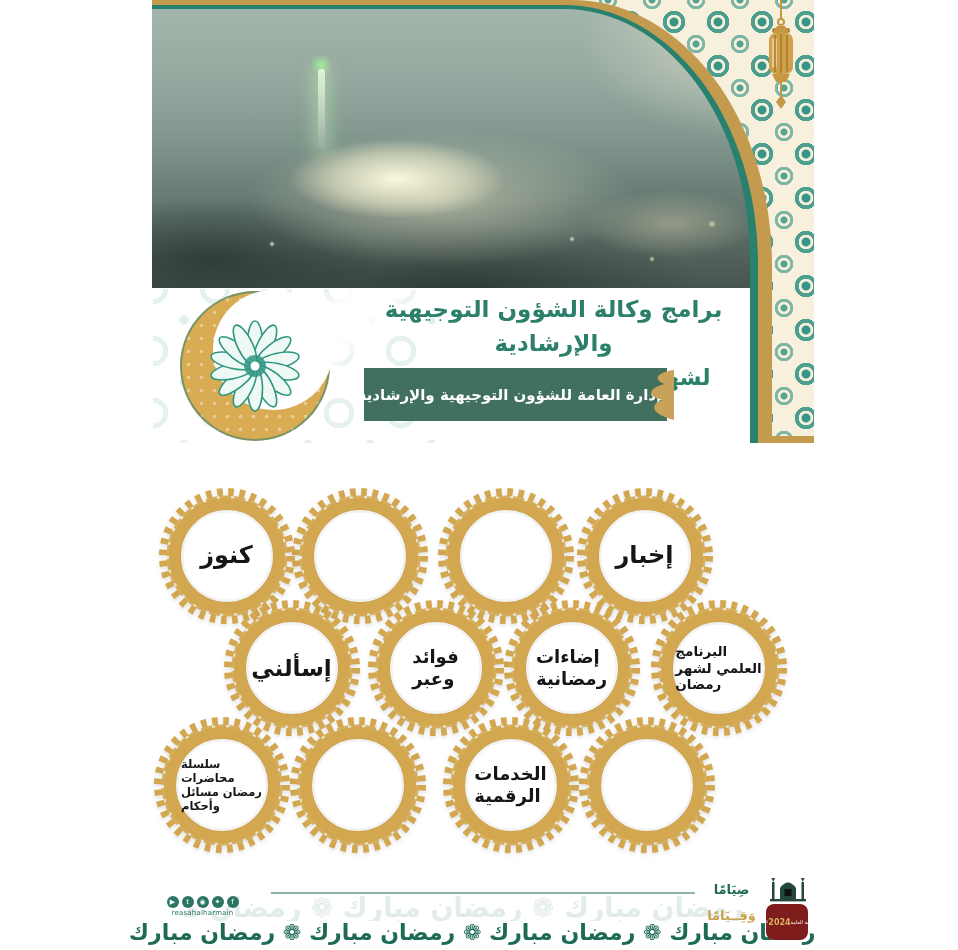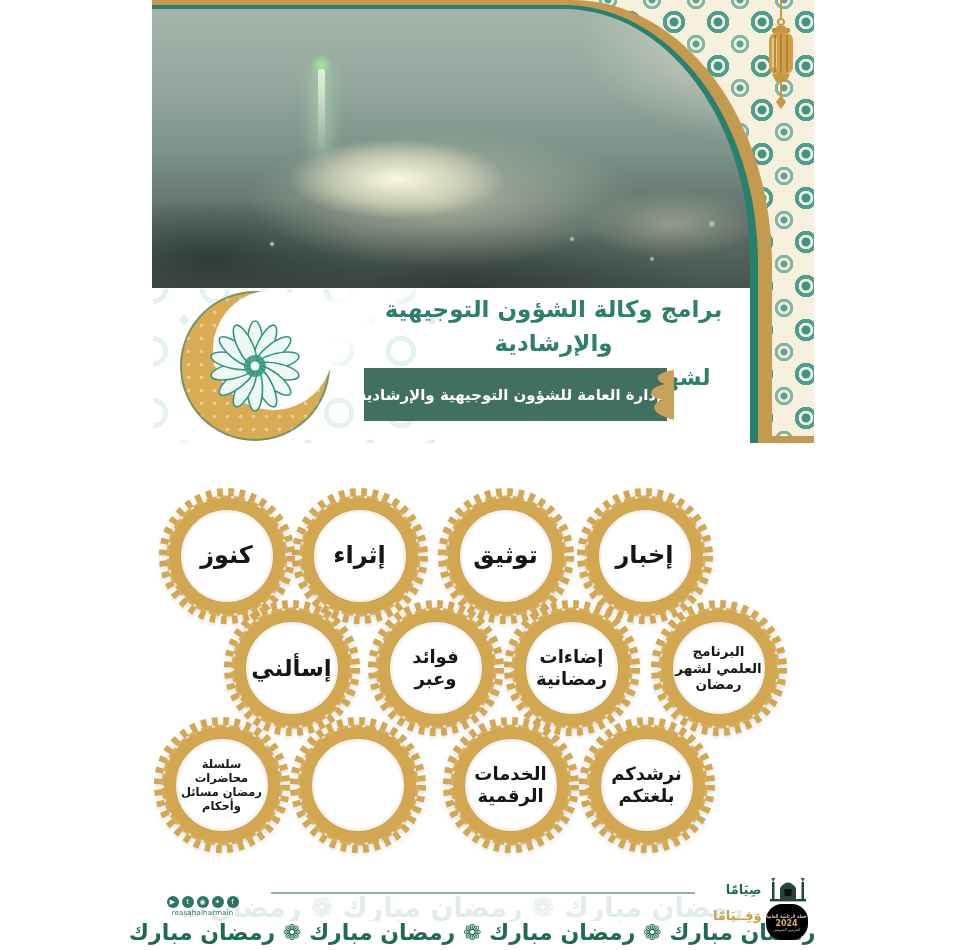--- a/index.html
+++ b/index.html
@@ -80,40 +80,40 @@
     display:flex;align-items:center;justify-content:center;color:#ffffff;font-weight:bold;
     font-size:15px;white-space:nowrap;
   }
   .banner-ornament{position:absolute;left:634px;top:370px;width:36px;height:50px;}
   .lantern{position:absolute;left:754px;top:0;}
   
   .badge{position:absolute;width:140px;height:140px;filter:drop-shadow(0 2px 2px rgba(0,0,0,.13));}
   .badge svg{position:absolute;left:0;top:0;}
   .badge .lbl{
     position:absolute;left:22px;top:22px;right:22px;bottom:22px;
-    display:flex;align-items:center;justify-content:center;text-align:center;
+    display:flex;align-items:center;justify-content:center;text-align:left;
     font-weight:bold;color:#161616;white-space:pre-line;line-height:1.22;direction:rtl;
   }
   
   .divider{position:absolute;left:267px;top:892px;width:424px;height:2px;background:#8fb3a9;}
   .social{position:absolute;left:156px;top:896px;width:86px;text-align:center;z-index:3;}
   .social .icons{display:flex;justify-content:center;gap:3px;}
   .social .ic{
     width:12px;height:12px;border-radius:50%;background:#2a7565;color:#ffffff;
     font-size:7px;line-height:12px;text-align:center;overflow:hidden;
   }
   .social .handle{font-size:7px;color:#2a7565;margin-top:1px;letter-spacing:.2px;}
   .campaign{position:absolute;left:698px;top:874px;width:120px;height:72px;z-index:3;}
-  .camp-text{position:absolute;left:0;top:8px;width:60px;text-align:right;direction:rtl;}
+  .camp-text{position:absolute;left:0;top:8px;width:60px;text-align:center;direction:rtl;}
   .camp-line1{font-size:13px;font-weight:bold;color:#1d6b56;}
   .camp-line2{font-size:13px;font-weight:bold;color:#c9a24b;margin-top:11px;}
   .mosque{position:absolute;left:66px;top:0px;}
   .plan-badge{
-    position:absolute;left:64px;top:30px;width:42px;height:36px;background:#000000;border-radius:16px;
-    display:flex;flex-direction:column;align-items:center;justify-content:center;color:#fff;direction:rtl;
+    position:absolute;left:64px;top:30px;width:42px;height:36px;background:#7f1d1d;border-radius:8px;
+    display:flex;flex-direction:row;align-items:center;justify-content:center;color:#fff;direction:rtl;
   }
   .plan-title{font-size:5px;white-space:nowrap;}
   .plan-year{font-size:8px;font-weight:bold;color:#d8b25f;line-height:9px;}
   .plan-sub{font-size:3.5px;white-space:nowrap;opacity:.85;}
   .frieze-wrap{position:absolute;left:125px;top:918px;width:687px;height:30px;overflow:hidden;z-index:2;}
   .frieze-text{
     white-space:nowrap;direction:rtl;font-weight:bold;font-size:22px;line-height:30px;
     color:#1d6b56;letter-spacing:-1px;
   }
   .frieze-watermark{
@@ -199,30 +199,28 @@
        </svg>
        <div class="lbl" style="font-size: 24px;">إخبار</div>
       </div>
       <div class="badge" style="left: 432px; top: 486px;">
         <svg width="140" height="140" viewBox="0 0 140 140">
          <circle cx="70" cy="70" r="64" fill="none" stroke="#d3a74f" stroke-width="8" stroke-dasharray="5.6 5.6"></circle>
          <circle cx="70" cy="70" r="58" fill="none" stroke="#d3a74f" stroke-width="5" stroke-dasharray="11 3" opacity=".9"></circle>
          <circle cx="70" cy="70" r="52" fill="#ffffff" stroke="#d3a74f" stroke-width="12"></circle>
          <circle cx="70" cy="70" r="45" fill="none" stroke="rgba(0,0,0,.05)" stroke-width="3"></circle>
        </svg>
-       <div class="lbl" style="font-size: 24px;">توثيق</div>
       </div>
       <div class="badge" style="left: 286px; top: 486px;">
         <svg width="140" height="140" viewBox="0 0 140 140">
          <circle cx="70" cy="70" r="64" fill="none" stroke="#d3a74f" stroke-width="8" stroke-dasharray="5.6 5.6"></circle>
          <circle cx="70" cy="70" r="58" fill="none" stroke="#d3a74f" stroke-width="5" stroke-dasharray="11 3" opacity=".9"></circle>
          <circle cx="70" cy="70" r="52" fill="#ffffff" stroke="#d3a74f" stroke-width="12"></circle>
          <circle cx="70" cy="70" r="45" fill="none" stroke="rgba(0,0,0,.05)" stroke-width="3"></circle>
        </svg>
-       <div class="lbl" style="font-size: 24px;">إثراء</div>
       </div>
       <div class="badge" style="left: 153px; top: 486px;">
         <svg width="140" height="140" viewBox="0 0 140 140">
          <circle cx="70" cy="70" r="64" fill="none" stroke="#d3a74f" stroke-width="8" stroke-dasharray="5.6 5.6"></circle>
          <circle cx="70" cy="70" r="58" fill="none" stroke="#d3a74f" stroke-width="5" stroke-dasharray="11 3" opacity=".9"></circle>
          <circle cx="70" cy="70" r="52" fill="#ffffff" stroke="#d3a74f" stroke-width="12"></circle>
          <circle cx="70" cy="70" r="45" fill="none" stroke="rgba(0,0,0,.05)" stroke-width="3"></circle>
        </svg>
        <div class="lbl" style="font-size: 24px;">كنوز</div>
       </div>
@@ -266,22 +264,20 @@
        </svg>
        <div class="lbl" style="font-size: 23px;">إسألني</div>
       </div>
       <div class="badge" style="left: 573px; top: 715px;">
         <svg width="140" height="140" viewBox="0 0 140 140">
          <circle cx="70" cy="70" r="64" fill="none" stroke="#d3a74f" stroke-width="8" stroke-dasharray="5.6 5.6"></circle>
          <circle cx="70" cy="70" r="58" fill="none" stroke="#d3a74f" stroke-width="5" stroke-dasharray="11 3" opacity=".9"></circle>
          <circle cx="70" cy="70" r="52" fill="#ffffff" stroke="#d3a74f" stroke-width="12"></circle>
          <circle cx="70" cy="70" r="45" fill="none" stroke="rgba(0,0,0,.05)" stroke-width="3"></circle>
        </svg>
-       <div class="lbl" style="font-size: 18px;">نرشدكم
-بلغتكم</div>
       </div>
       <div class="badge" style="left: 437px; top: 715px;">
         <svg width="140" height="140" viewBox="0 0 140 140">
          <circle cx="70" cy="70" r="64" fill="none" stroke="#d3a74f" stroke-width="8" stroke-dasharray="5.6 5.6"></circle>
          <circle cx="70" cy="70" r="58" fill="none" stroke="#d3a74f" stroke-width="5" stroke-dasharray="11 3" opacity=".9"></circle>
          <circle cx="70" cy="70" r="52" fill="#ffffff" stroke="#d3a74f" stroke-width="12"></circle>
          <circle cx="70" cy="70" r="45" fill="none" stroke="rgba(0,0,0,.05)" stroke-width="3"></circle>
        </svg>
        <div class="lbl" style="font-size: 18px;">الخدمات
 الرقمية</div>

